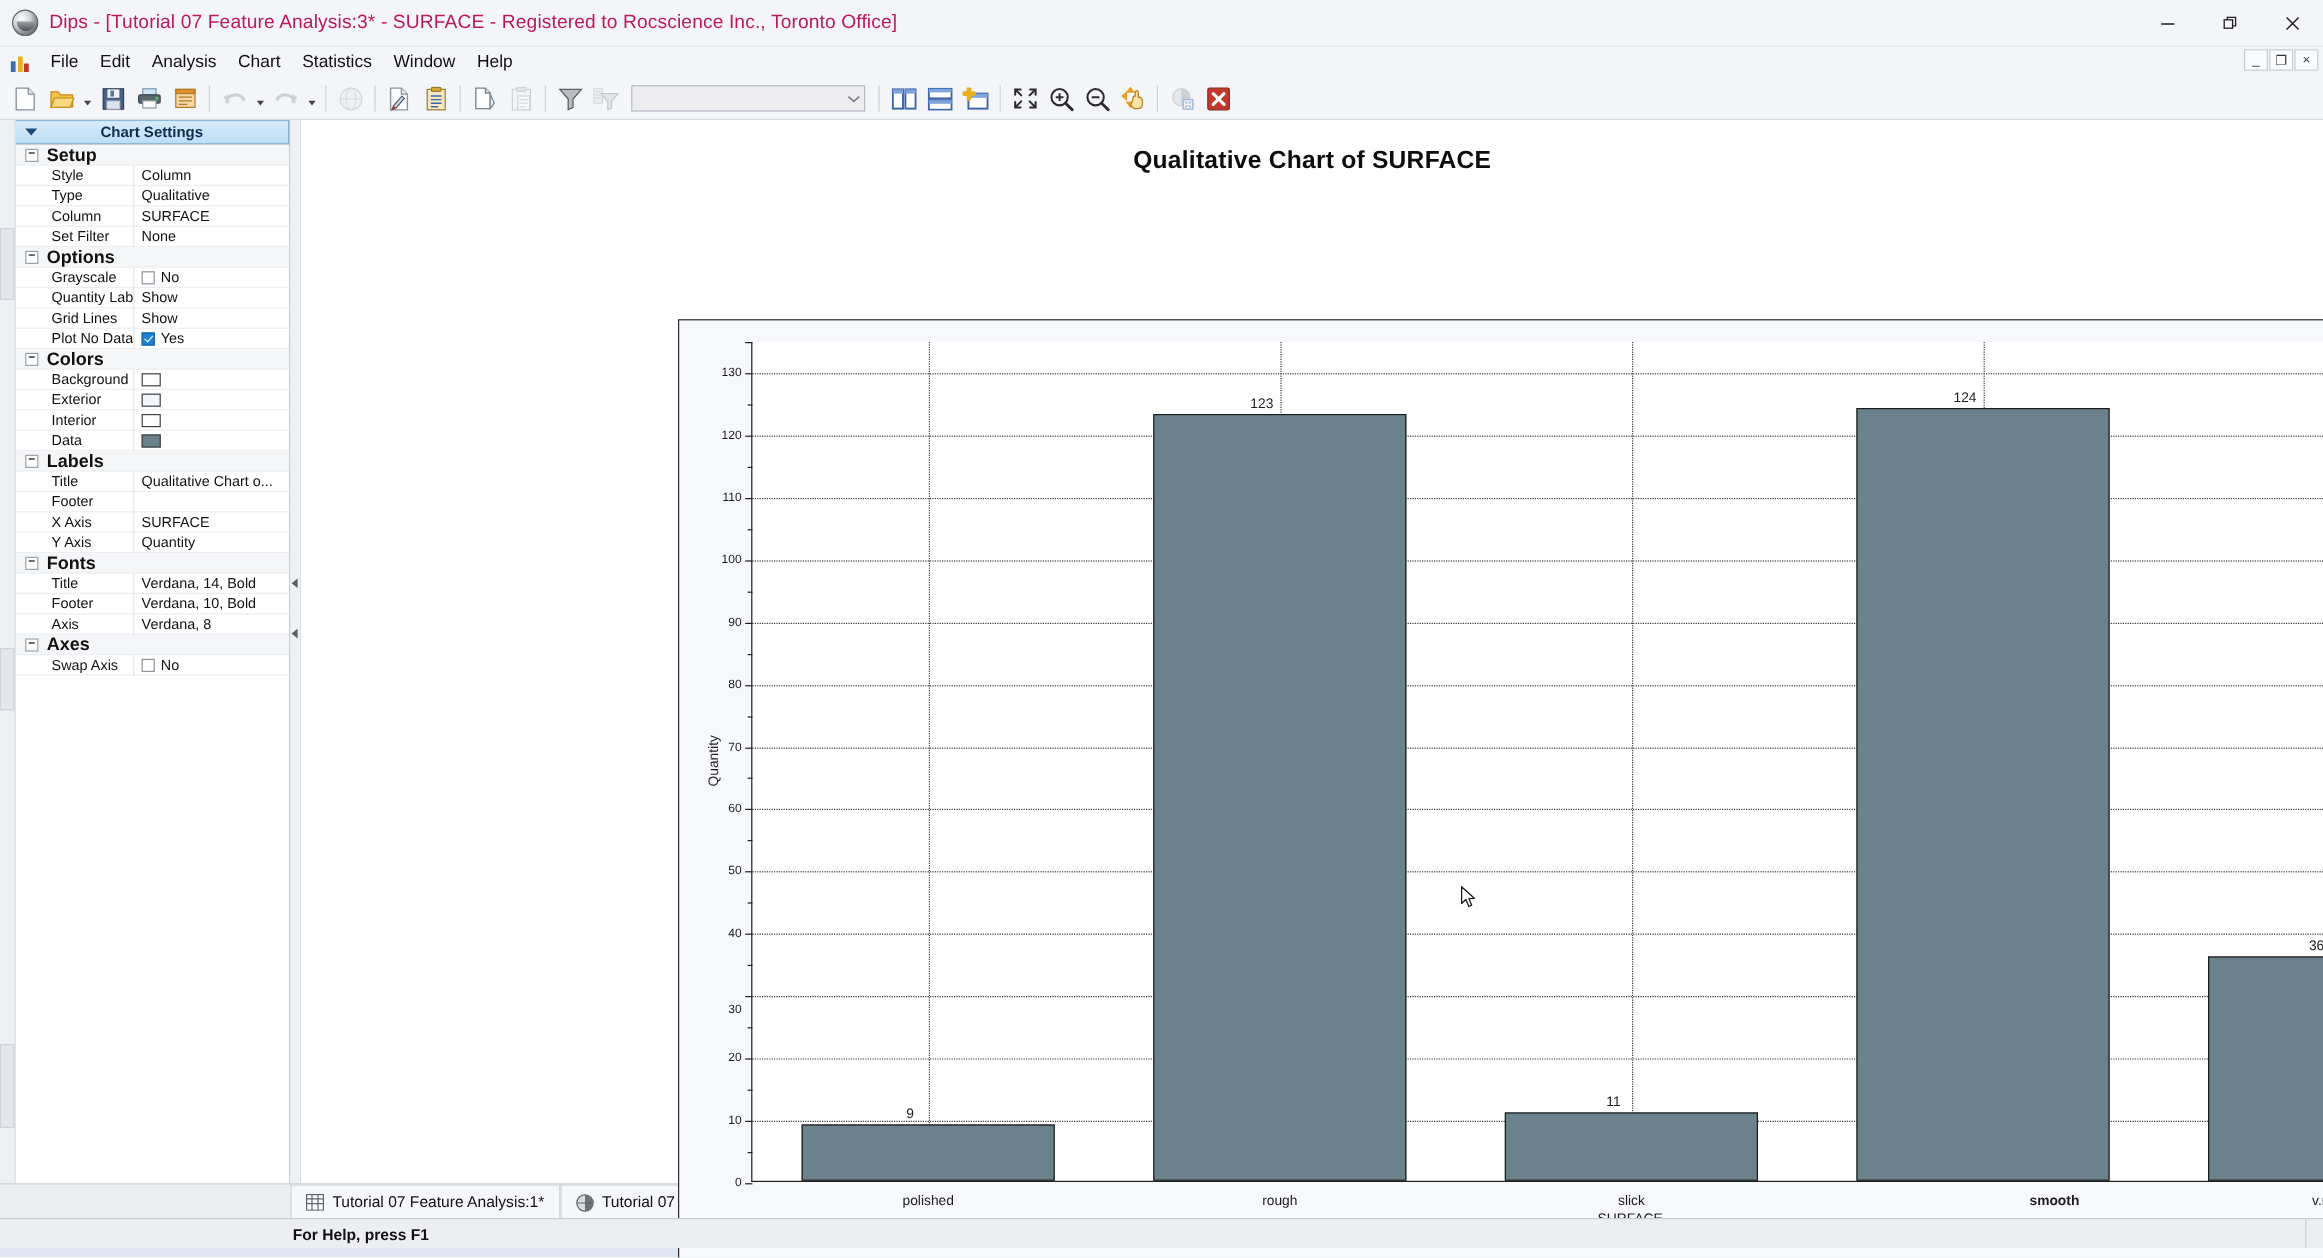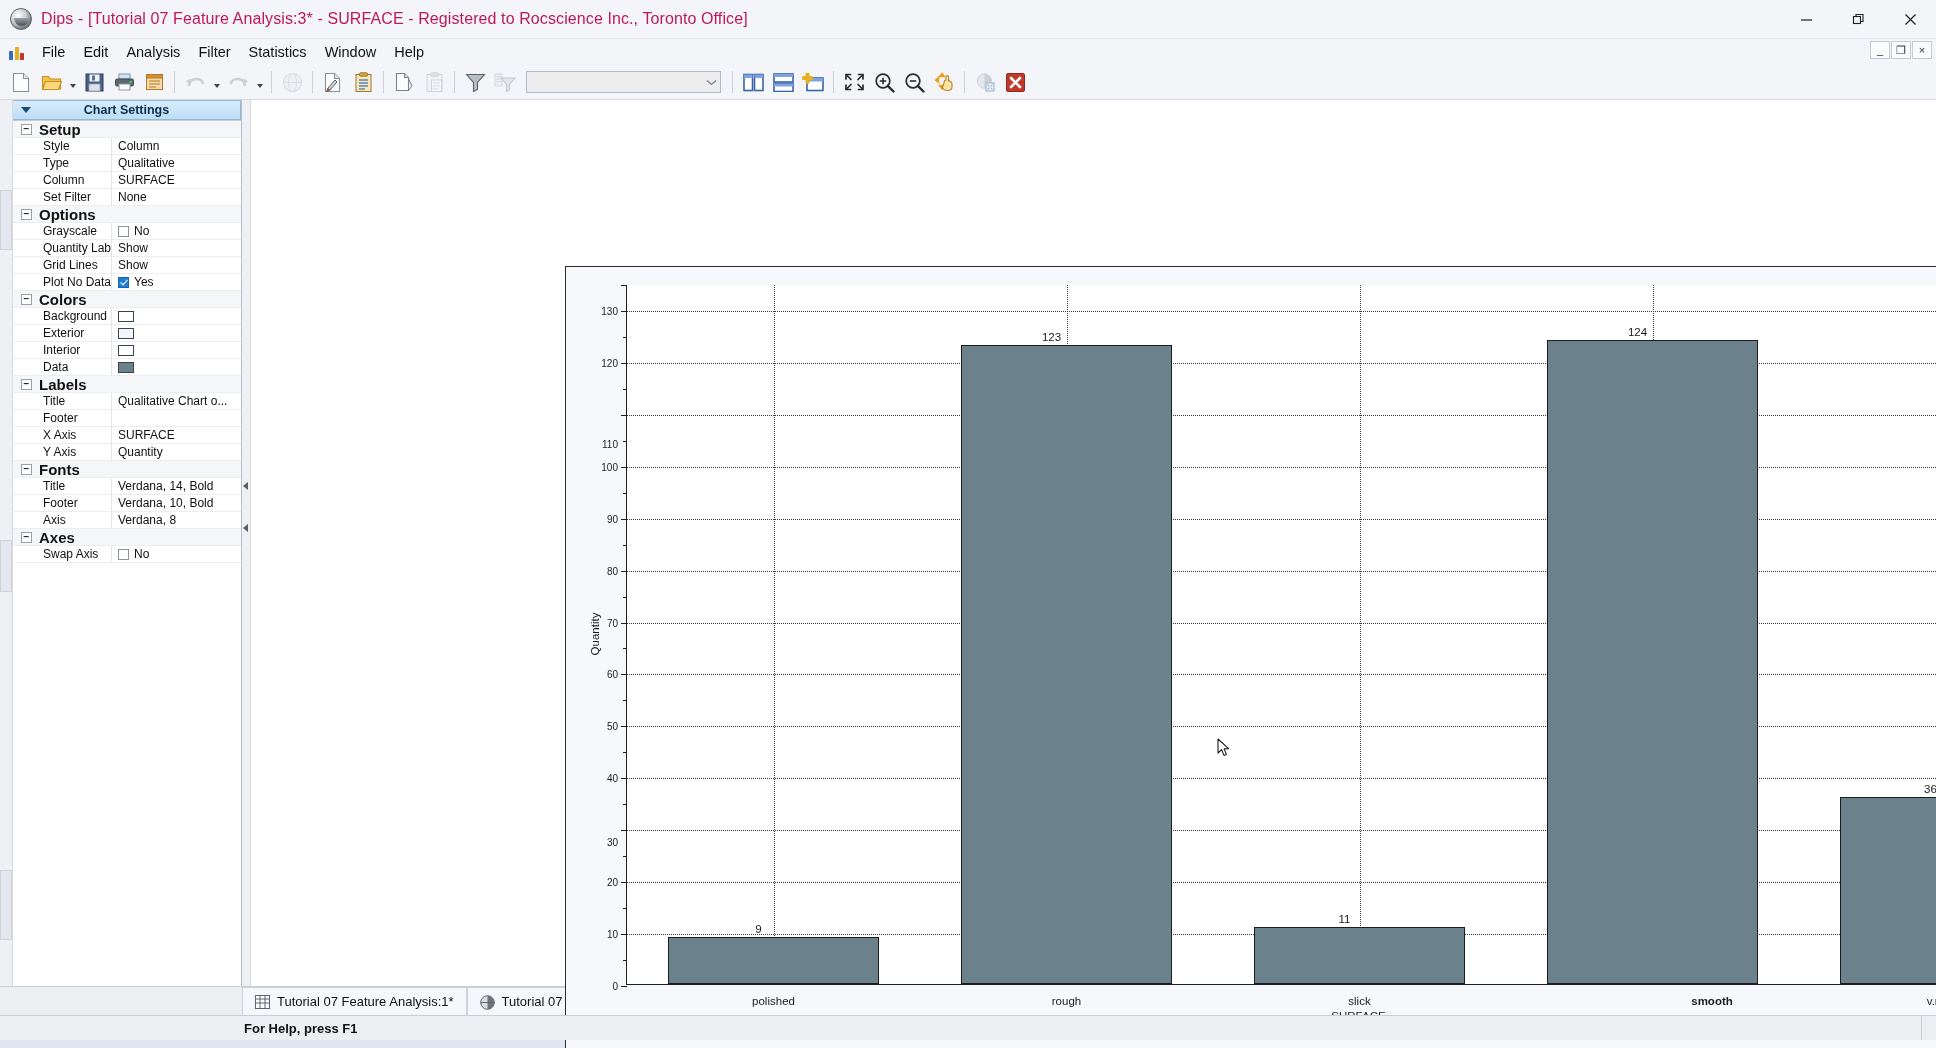--- a/index.html
+++ b/index.html
@@ -128,21 +128,21 @@
 
   <div class="menubar">
     <div class="menu-logo">
       <i style="height:9px;background:#3b6fb5;"></i>
         <i style="height:13px;background:#e8b020;"></i>
         <i style="height:7px;background:#c2392b;"></i>
     </div>
     <div class="menu-item">File</div>
     <div class="menu-item">Edit</div>
     <div class="menu-item">Analysis</div>
-    <div class="menu-item">Filter</div>
+    <div class="menu-item">Chart</div>
     <div class="menu-item">Statistics</div>
     <div class="menu-item">Window</div>
     <div class="menu-item">Help</div>
 
     <div class="mdi-ctrls">
       <div class="mdi-btn">_</div>
       <div class="mdi-btn">❐</div>
       <div class="mdi-btn">×</div>
     </div>
   </div>
@@ -527,20 +527,21 @@
           </div>
         </div>
     </div>
 
     <div class="panel-grip">
       <div class="grip-ar" style="top:382px;"></div>
       <div class="grip-ar" style="top:424px;"></div>
     </div>
 
     <div class="chartwrap">
+      <div class="chart-title">Qualitative Chart of SURFACE</div>
 
       <div class="plotbox">
         <div class="plot-inner">
           <div class="axis-area" id="axis-area">
               <div class="tick" style="top: 701px;"></div>
               <div class="ylab" style="top: 701px;">0</div>
               <div class="gl" style="top: 649.074px;"></div>
               <div class="tick" style="top: 649.074px;"></div>
               <div class="ylab" style="top: 649.074px;">10</div>
               <div class="gl" style="top: 597.148px;"></div>
@@ -565,21 +566,21 @@
               <div class="tick" style="top: 285.593px;"></div>
               <div class="ylab" style="top: 285.593px;">80</div>
               <div class="gl" style="top: 233.667px;"></div>
               <div class="tick" style="top: 233.667px;"></div>
               <div class="ylab" style="top: 233.667px;">90</div>
               <div class="gl" style="top: 181.741px;"></div>
               <div class="tick" style="top: 181.741px;"></div>
               <div class="ylab" style="top: 181.741px;">100</div>
               <div class="gl" style="top: 129.815px;"></div>
               <div class="tick" style="top: 129.815px;"></div>
-              <div class="ylab" style="top: 129.815px; margin-top: 29px;">110</div>
+              <div class="ylab" style="top: 129.815px;">110</div>
               <div class="gl" style="top: 77.8889px;"></div>
               <div class="tick" style="top: 77.8889px;"></div>
               <div class="ylab" style="top: 77.8889px;">120</div>
               <div class="gl" style="top: 25.963px;"></div>
               <div class="tick" style="top: 25.963px;"></div>
               <div class="ylab" style="top: 25.963px;">130</div>
               <div class="tick" style="top: 675.037px; left: -4px; width: 4px;"></div>
               <div class="tick" style="top: 623.111px; left: -4px; width: 4px;"></div>
               <div class="tick" style="top: 571.185px; left: -4px; width: 4px;"></div>
               <div class="tick" style="top: 519.259px; left: -4px; width: 4px;"></div>

